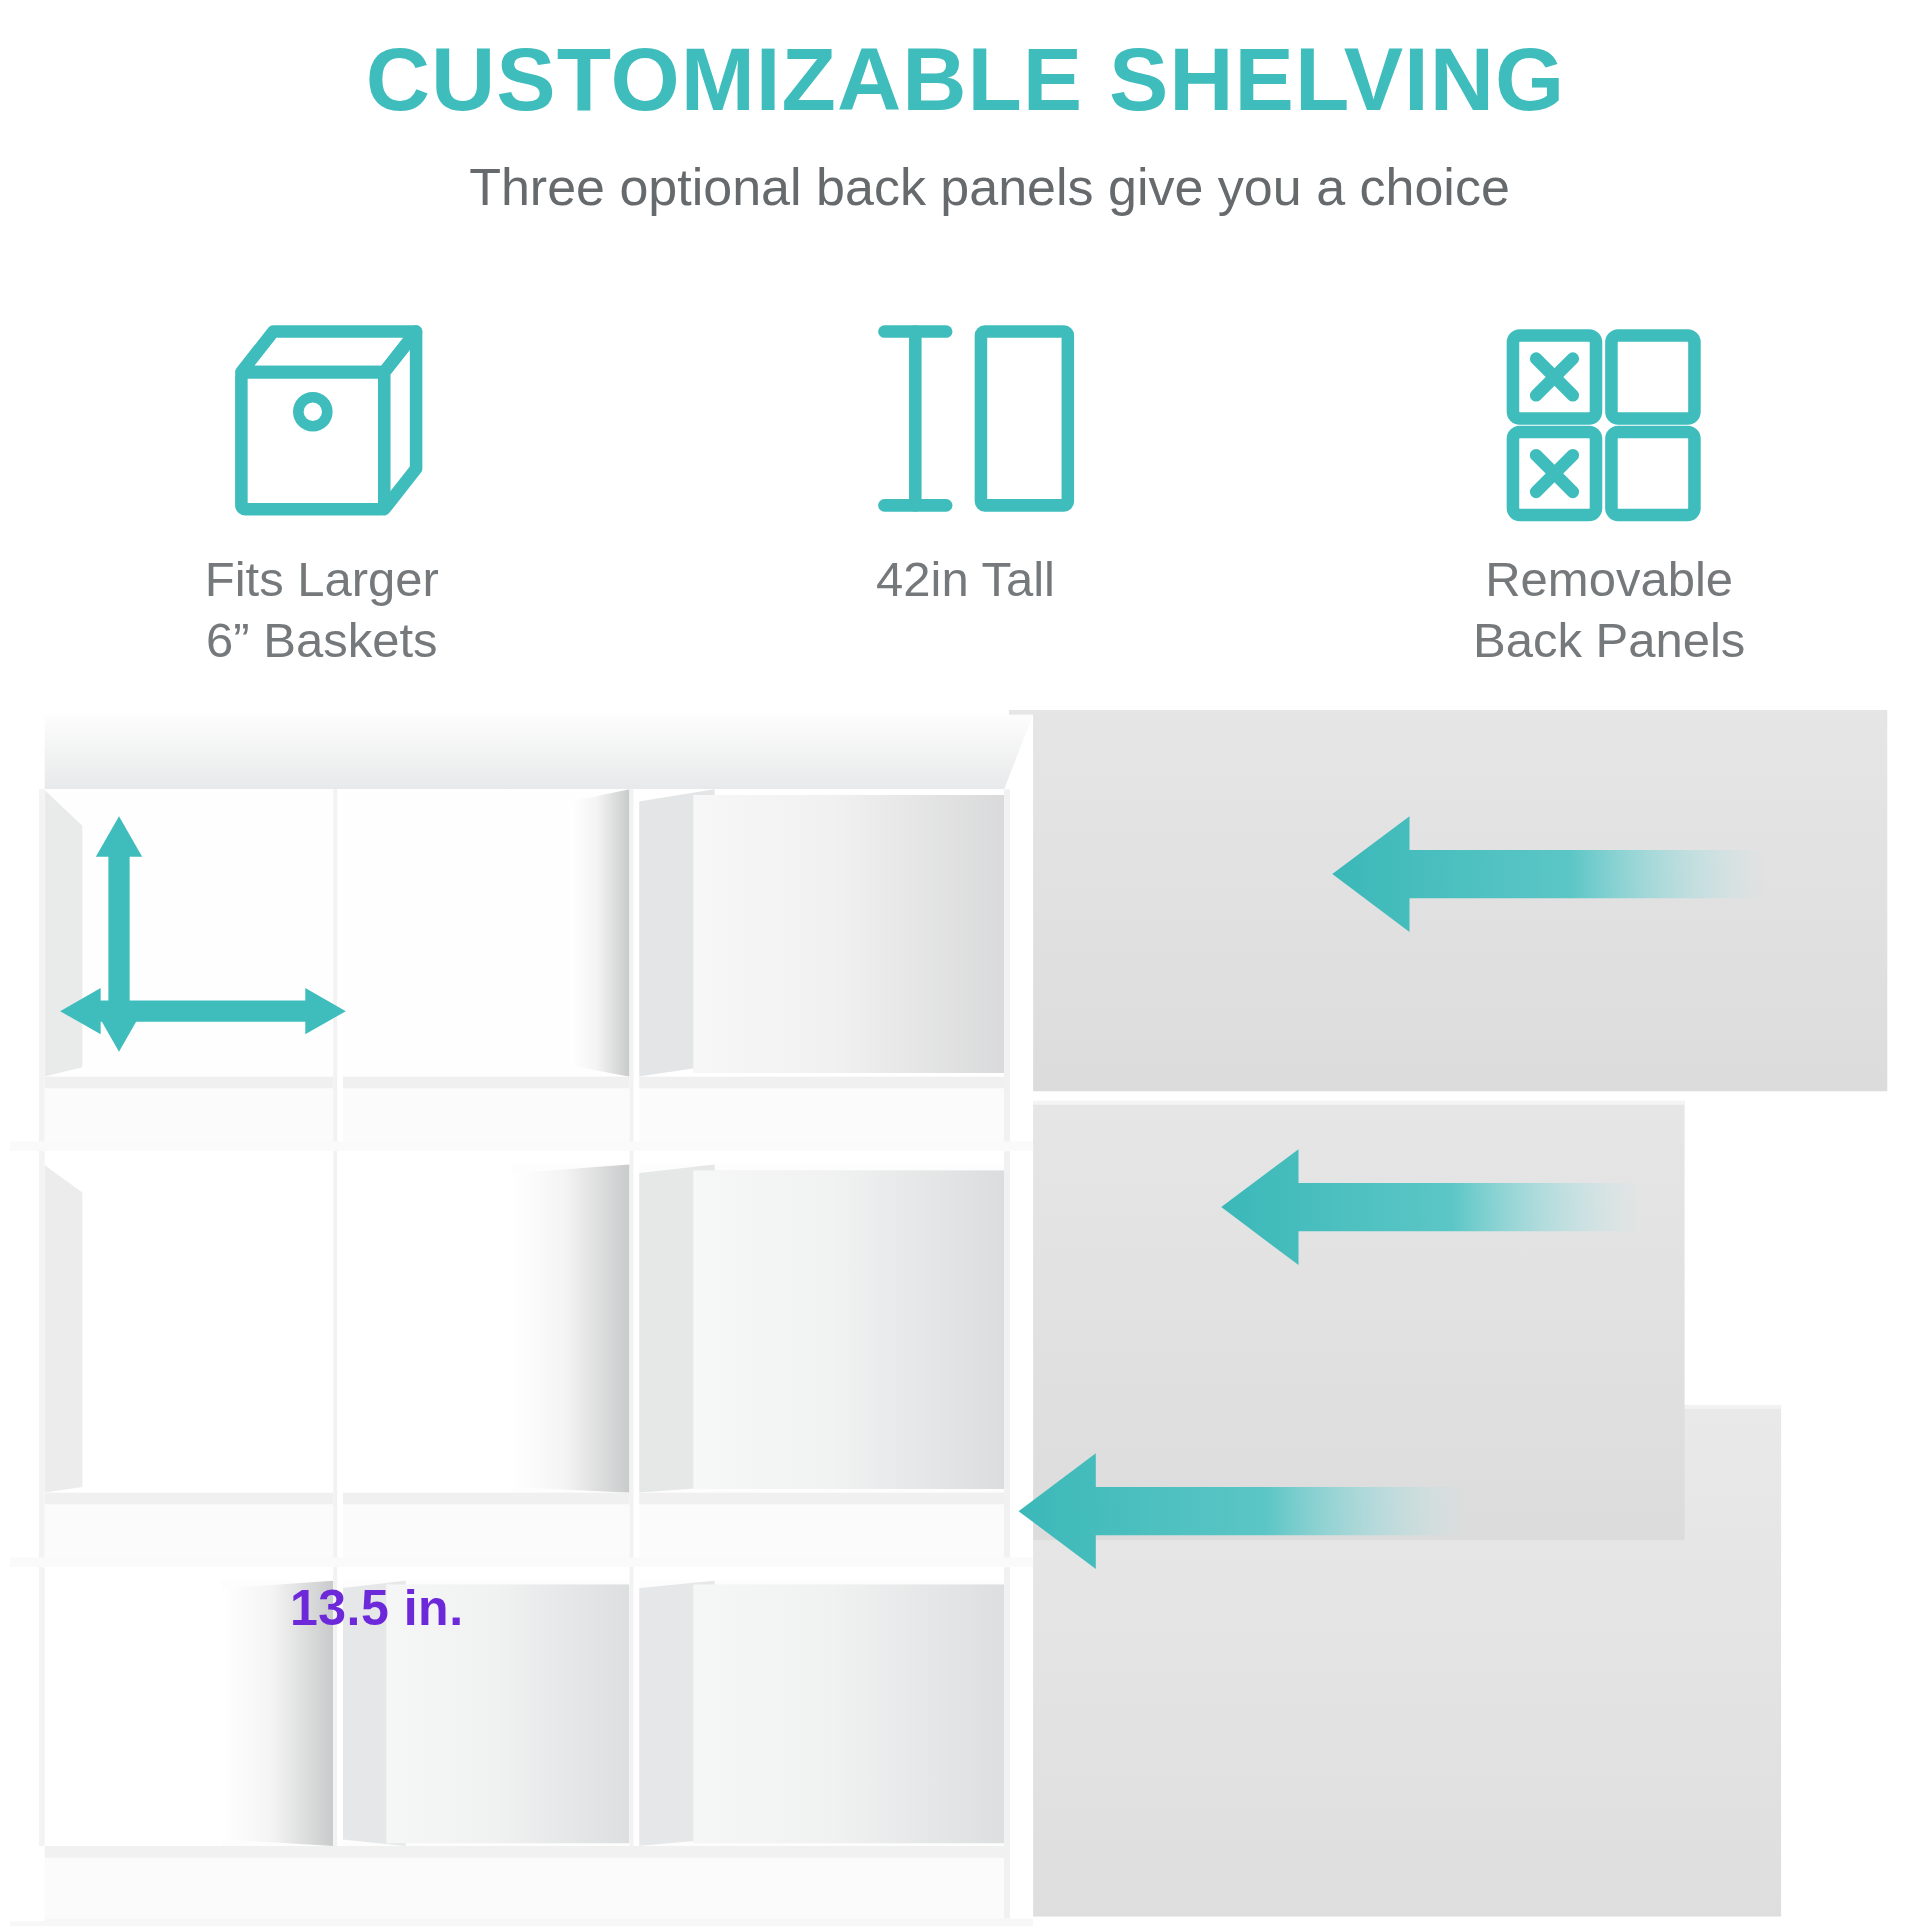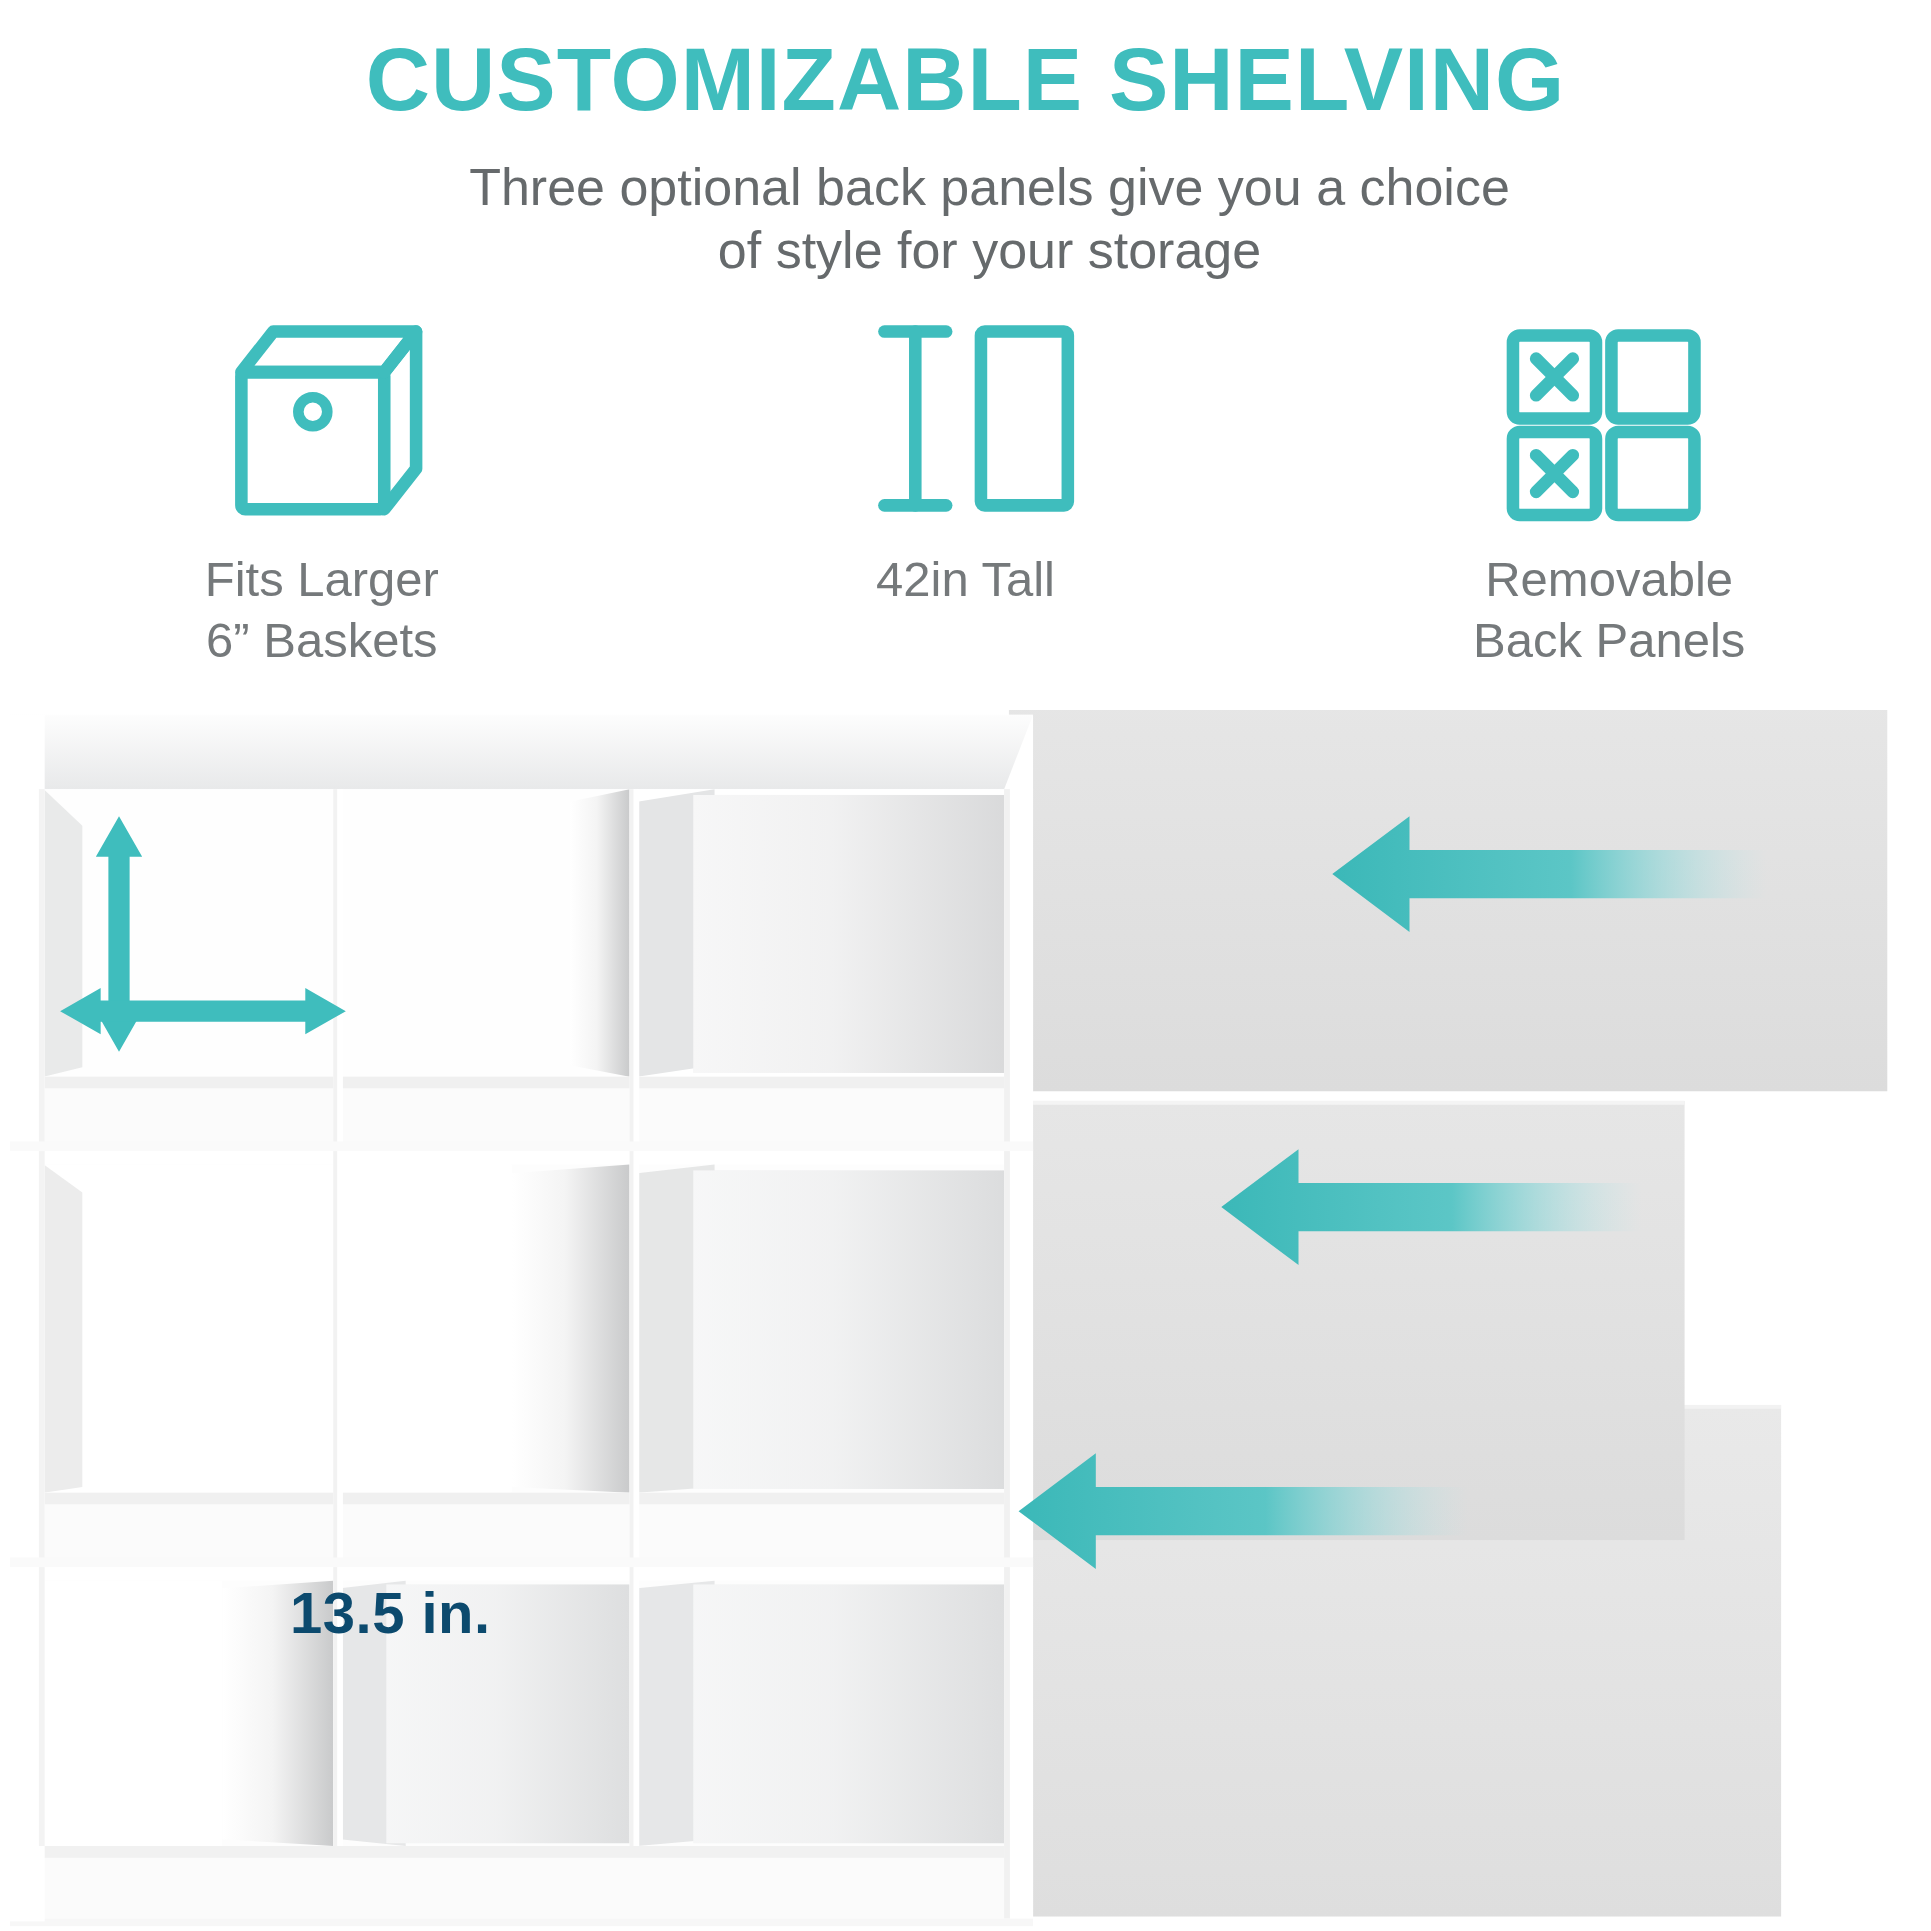--- a/index.html
+++ b/index.html
@@ -81,34 +81,33 @@
     left: 0;
     top: 710px;
     width: 1931px;
     height: 1221px;
   }
   .scene svg { display: block; }
   .dim-text {
     position: absolute;
     left: 290px;
     top: 869px;
-    font-size: 58px;
+    font-size: 50px;
     font-weight: 700;
-    color: #0c4a6e;
+    color: #6d28d9;
     letter-spacing: 0.5px;
   }
 </style>
 </head>
 <body>
 
 <div class="header">
   <h1 class="title">CUSTOMIZABLE SHELVING</h1>
   <p class="subtitle">
     <span>Three optional back panels give you a choice</span><br>
-    <span>of style for your storage</span>
   </p>
 </div>
 
 <div class="features">
 
   <div class="feature">
     <div class="feature-icon">
       <svg width="251" height="208" viewBox="0 0 260 215">
         <g fill="none" stroke="#3fbdbd" stroke-width="13" stroke-linecap="round" stroke-linejoin="round">
 

